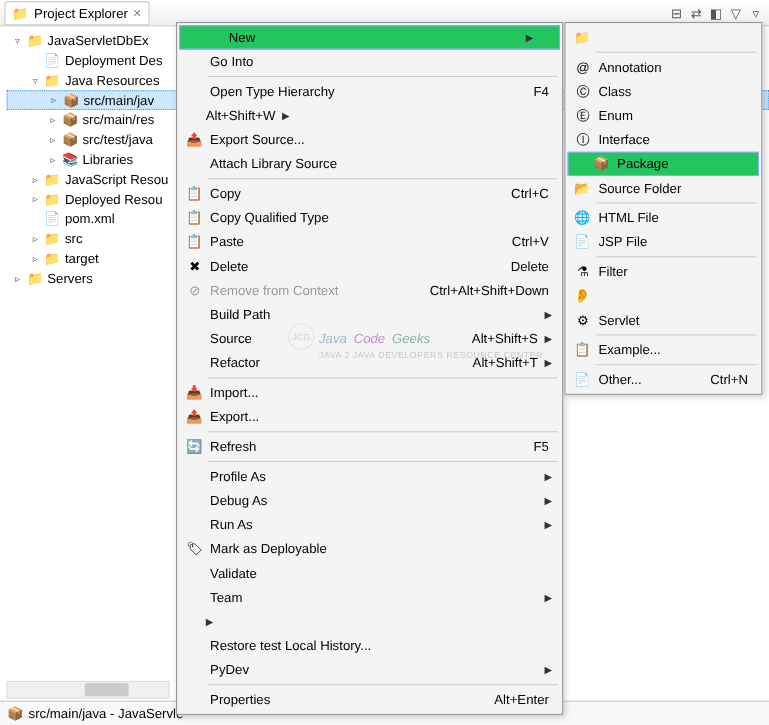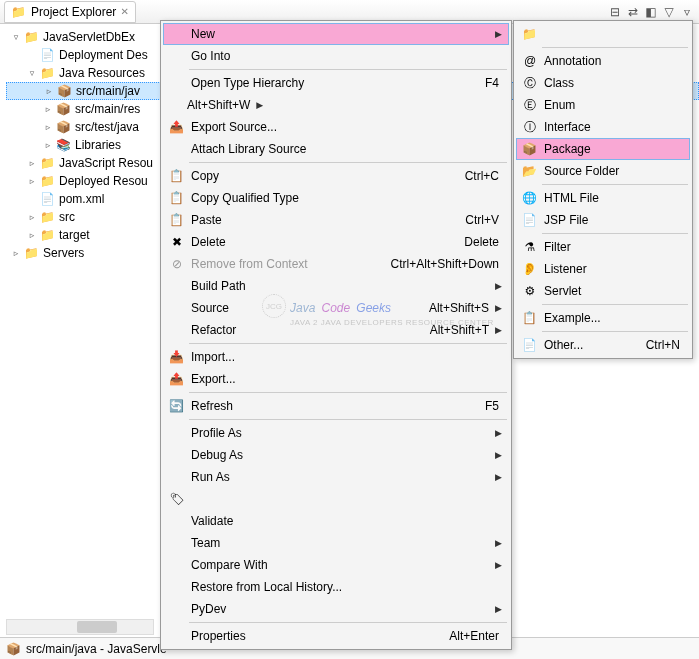--- a/index.html
+++ b/index.html
@@ -20,32 +20,32 @@
 .folder-blue { color: #5b9bd5; }
 .package-icon { color: #c97c3a; }
 .xml-icon { color: #5b9bd5; }
 .scrollbar-h { position: absolute; bottom: 24px; left: 6px; width: 148px; height: 16px; background: #f0f0f0; border: 1px solid #ddd; display: flex; align-items: center; }
 .scrollbar-h .thumb { width: 40px; height: 12px; background: #ccc; margin-left: 70px; border-radius: 2px; }
 .status-bar { position: absolute; bottom: 0; left: 0; right: 0; height: 22px; border-top: 1px solid #ccc; display: flex; align-items: center; padding: 0 6px; gap: 4px; background: #f8f8f8; }
 .context-menu { position: absolute; background: #f4f4f4; border: 1px solid #999; box-shadow: 2px 2px 6px rgba(0,0,0,0.2); padding: 2px; }
 .menu1 { top: 20px; left: 160px; width: 352px; }
 .menu2 { top: 20px; left: 513px; width: 180px; }
 .menu-item { display: flex; align-items: center; height: 22px; padding: 0 4px; }
-.menu-item.hover { background: #f9a8d4; border: 1px solid #7eb4ea; padding: 0 3px; }
+.menu-item.hover { background: #22c55e; border: 1px solid #7eb4ea; padding: 0 20px; }
 .menu-item.disabled { color: #999; }
 .menu-icon { width: 20px; display: inline-flex; justify-content: center; }
 .menu-label { flex: 1; padding-left: 4px; }
 .menu-shortcut { color: #000000; padding-right: 6px; }
 .menu-arrow { width: 10px; color: #333; font-size: 9px; }
 .menu-sep { height: 1px; background: #ccc; margin: 2px 2px 2px 26px; }
 .watermark { position: absolute; top: 292px; left: 290px; opacity: 0.5; font-family: Georgia, serif; pointer-events: none; }
 .watermark .line1 { font-size: 22px; font-style: italic; }
 .watermark .w1 { color: #4a7ab5; margin-top: 24px; }
 .watermark .w2 { color: #a21caf; }
-.watermark .w3 { color: #1d4ed8; }
+.watermark .w3 { color: #0f766e; }
 .watermark .line2 { font-size: 8px; color: #999; letter-spacing: 0.5px; }
 .watermark .badge { position: absolute; left: -28px; top: 2px; width: 24px; height: 24px; border: 1px dotted #aaa; border-radius: 50%; font-size: 8px; color: #aaa; display: flex; align-items: center; justify-content: center; }
 </style>
 </head>
 <body>
 
 <div class="view-header">
   <div class="view-tab">
     <span class="icon folder-yellow">📁</span>
     <span>Project Explorer</span>
@@ -247,38 +247,38 @@
       <span class="menu-label">Debug As</span>
       <span class="menu-arrow">▶</span>
     </div>
     <div class="menu-item">
       <span class="menu-icon"></span>
       <span class="menu-label">Run As</span>
       <span class="menu-arrow">▶</span>
     </div>
     <div class="menu-item">
       <span class="menu-icon">🏷</span>
+      <span class="menu-label">Mark as Deployable</span>
     </div>
     <div class="menu-item">
       <span class="menu-icon"></span>
       <span class="menu-label">Validate</span>
     </div>
     <div class="menu-item">
       <span class="menu-icon"></span>
       <span class="menu-label">Team</span>
       <span class="menu-arrow">▶</span>
     </div>
     <div class="menu-item">
       <span class="menu-icon"></span>
-      <span class="menu-label">Compare With</span>
-      <span class="menu-arrow">▶</span>
-    </div>
-    <div class="menu-item">
-      <span class="menu-icon"></span>
-      <span class="menu-label">Restore from Local History...</span>
+      <span class="menu-arrow">▶</span>
+    </div>
+    <div class="menu-item">
+      <span class="menu-icon"></span>
+      <span class="menu-label">Restore test Local History...</span>
     </div>
     <div class="menu-item">
       <span class="menu-icon"></span>
       <span class="menu-label">PyDev</span>
       <span class="menu-arrow">▶</span>
     </div>
     <div class="menu-sep"></div>
     <div class="menu-item">
       <span class="menu-icon"></span>
       <span class="menu-label">Properties</span>
@@ -324,21 +324,20 @@
       <span class="menu-icon">📄</span>
       <span class="menu-label">JSP File</span>
     </div>
     <div class="menu-sep"></div>
     <div class="menu-item">
       <span class="menu-icon">⚗</span>
       <span class="menu-label">Filter</span>
     </div>
     <div class="menu-item">
       <span class="menu-icon">👂</span>
-      <span class="menu-label">Listener</span>
     </div>
     <div class="menu-item">
       <span class="menu-icon">⚙</span>
       <span class="menu-label">Servlet</span>
     </div>
     <div class="menu-sep"></div>
     <div class="menu-item">
       <span class="menu-icon">📋</span>
       <span class="menu-label">Example...</span>
     </div>

